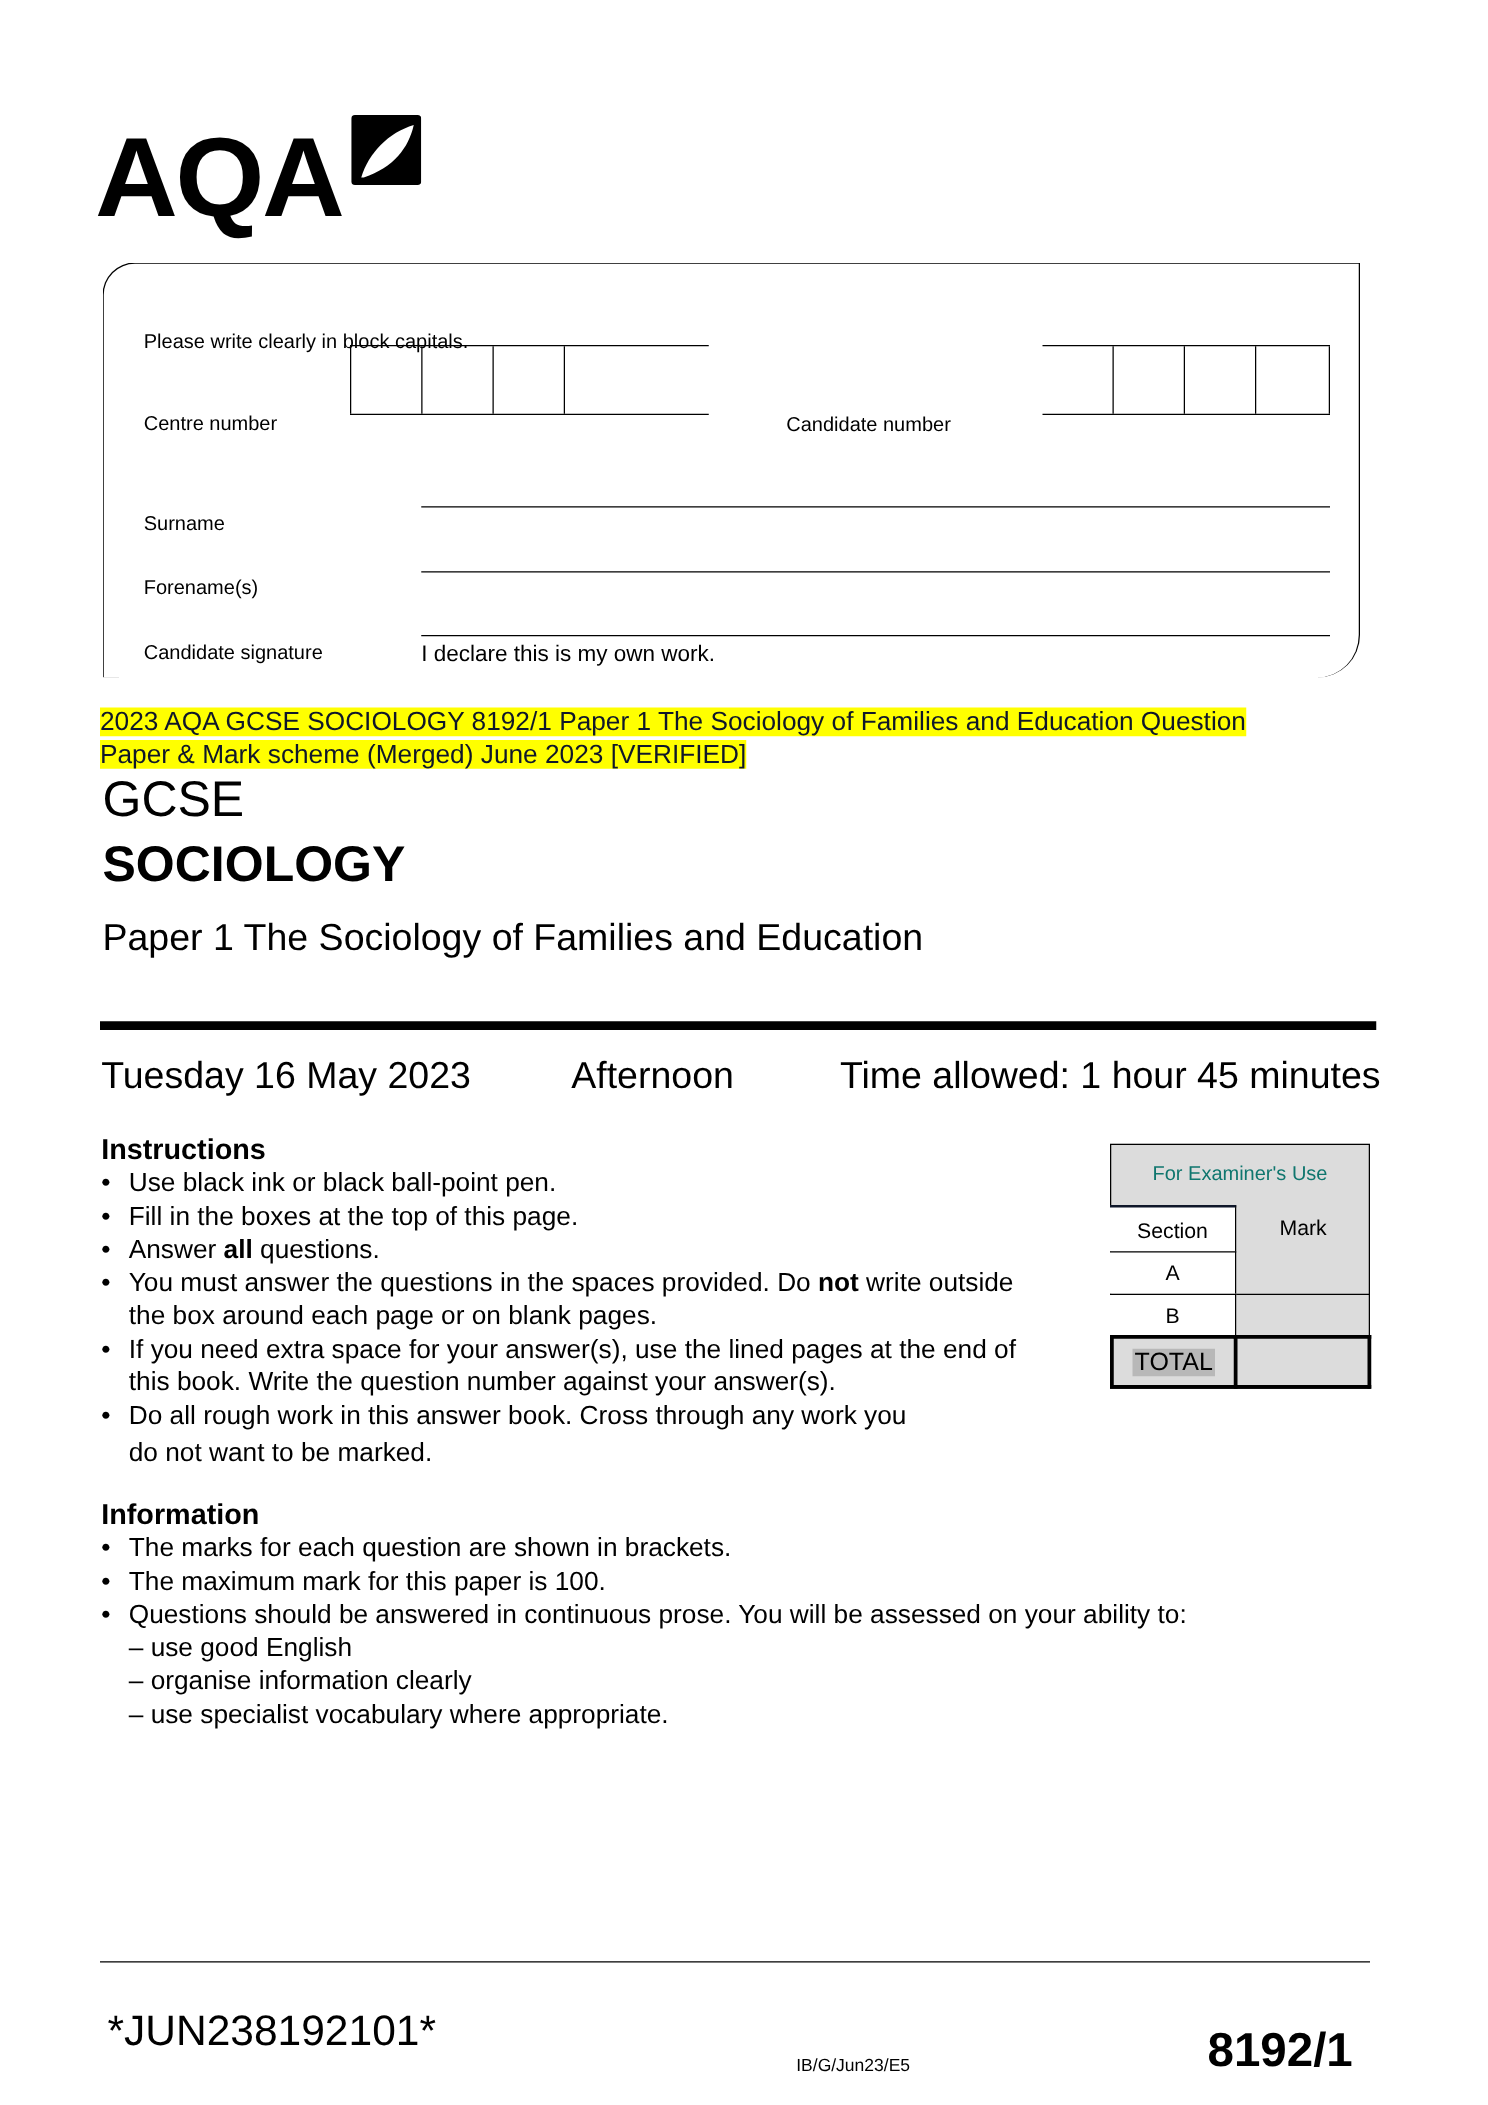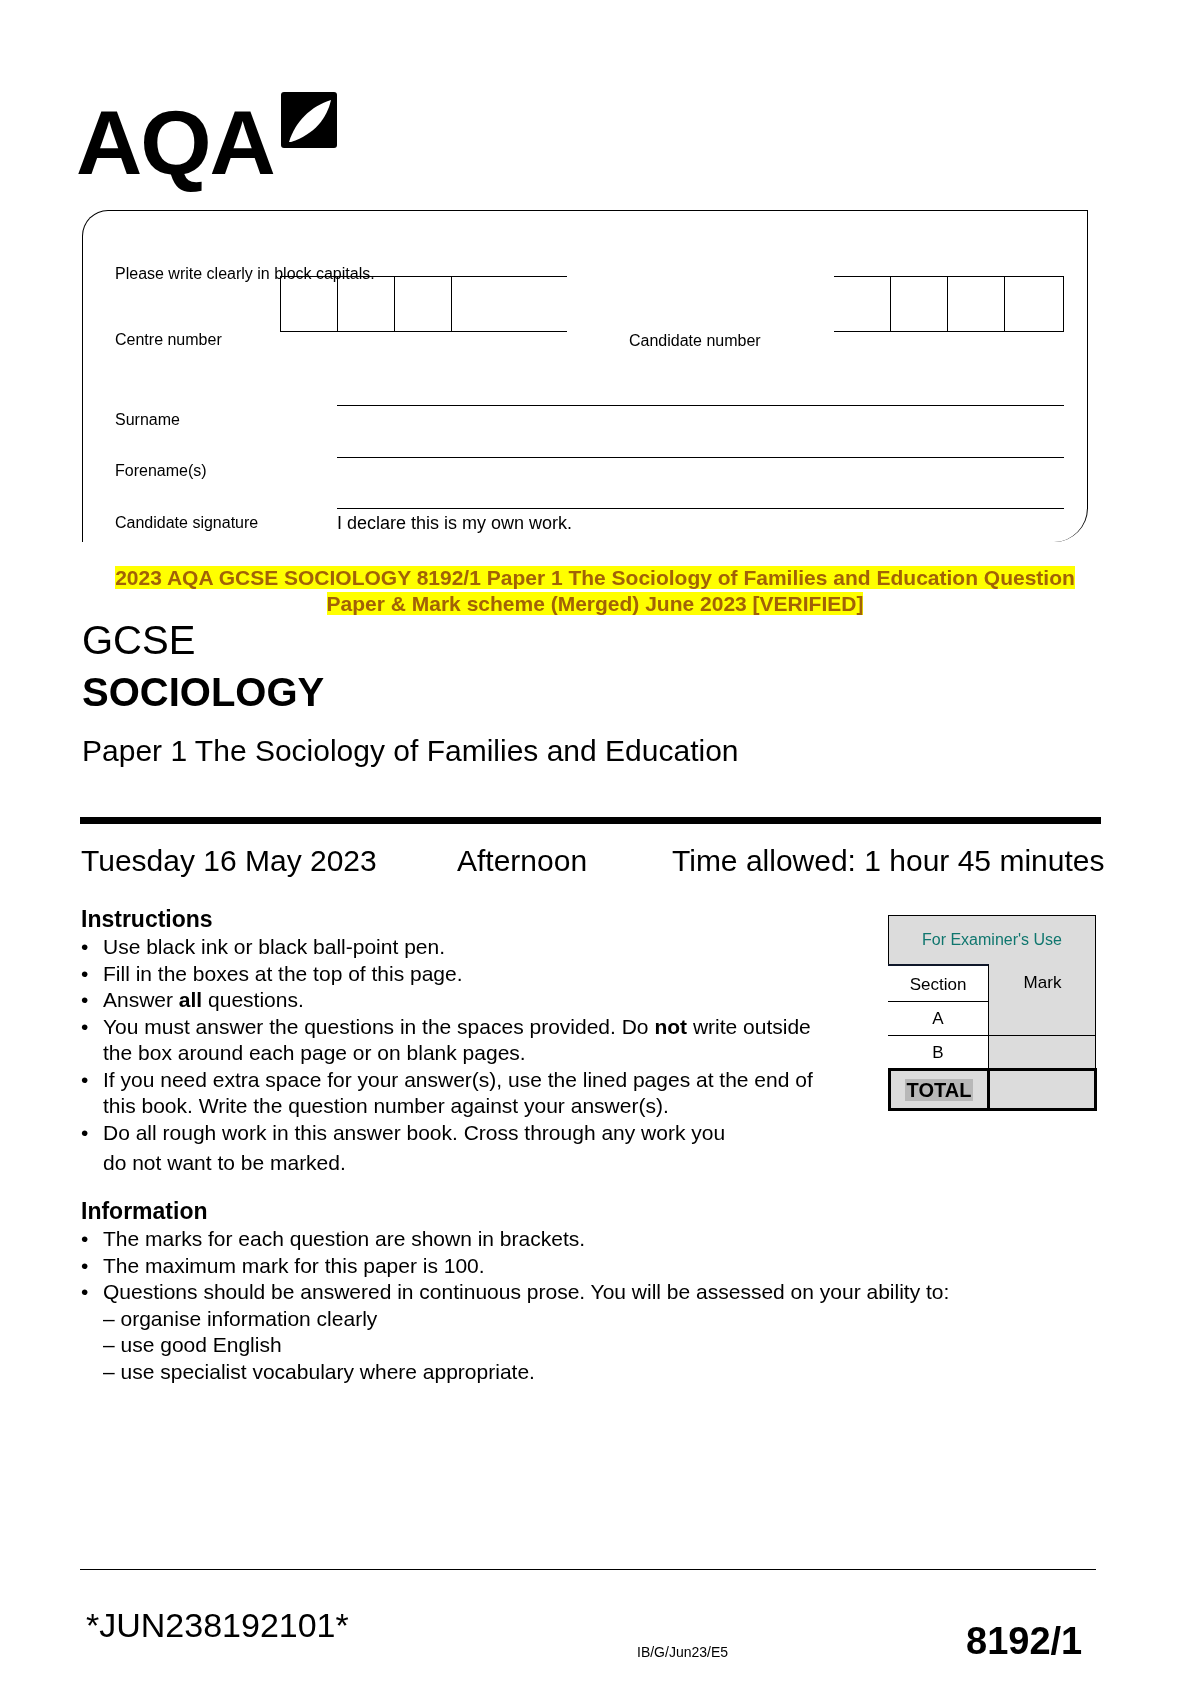--- a/index.html
+++ b/index.html
@@ -20,21 +20,21 @@
   .lbl { font-size:16px; line-height:1;margin-top:32px; }
   .declare { font-size:18px; }
 
   .cells { display:flex; border-top:1.5px solid #000; border-bottom:1.5px solid #000; height:56px; box-sizing:border-box; }
   .cell { height:100%; border-right:1.5px solid #000; box-sizing:border-box; }
   .cell.first-left { border-left:1.5px solid #000; }
 
   .sig-line { height:0; border-top:1.5px solid #000; }
 
   
-  .banner { left:80px; top:565px; width:1030px; text-align:center; font-size:21px; line-height:26px; color:#a16207;font-weight:bold; }
+  .banner { left:80px; top:565px; width:1030px; font-size:21px; line-height:26px; color:#0f172a; }
   .banner span { background:#ffff00; }
 
   
   .gcse { left:82px; top:620px; font-size:40px; line-height:1; }
   .subject { left:82px; top:672px; font-size:40px; font-weight:bold; line-height:1; }
   .paper { left:82px; top:736px; font-size:30px; line-height:1; }
   .rule { left:80px; top:817px; width:1021px; height:7px; background:#000; }
   .meta { top:846px; font-size:30px; line-height:1; }
 
   
@@ -150,35 +150,35 @@
     <span>The marks for each question are shown in brackets.</span>
   </div>
   <div class="item">
     <span class="bullet">•</span>
     <span>The maximum mark for this paper is 100.</span>
   </div>
   <div class="item">
     <span class="bullet">•</span>
     <span>Questions should be answered in continuous prose. You will be assessed on your ability to:</span>
   </div>
+  <div class="sub">– use good English</div>
   <div class="sub">– organise information clearly</div>
-  <div class="sub">– use good English</div>
   <div class="sub">– use specialist vocabulary where appropriate.</div>
 </div>
 
 <div class="abs exam">
   <div class="hdr">For Examiner's Use</div>
 
   <div class="c white" style="left:-1px; top:48px; width:101px; height:37px; line-height:37px; border-top:2px solid #0f172a; border-right:1px solid #000;">Section</div>
   <div class="c" style="left:100px; top:48px; width:107px; height:37px; line-height:37px;">Mark</div>
   <div class="c white" style="left:-1px; top:85px; width:101px; height:34px; line-height:34px; border-top:1px solid #000; border-right:1px solid #000;">A</div>
   <div class="c" style="left:100px; top:85px; width:107px; height:34px;"></div>
   <div class="c white" style="left:-1px; top:119px; width:101px; height:33px; line-height:33px; border-top:1px solid #000; border-right:1px solid #000;">B</div>
   <div class="c" style="left:100px; top:119px; width:107px; height:33px; border-top:1px solid #000;"></div>
-  <div class="c" style="left:-1px; top:152px; width:102px; height:43px; line-height:39px; border:3px solid #000; font-weight:bold; font-size:20px;">
+  <div class="c" style="left:-1px; top:152px; width:102px; height:43px; line-height:39px; border:3px solid #000; font-weight:normal; font-size:20px;">
     <span style="background:#b8b8b8; padding:0 2px;">TOTAL</span>
   </div>
   <div class="c" style="left:98px; top:152px; width:110px; height:43px; border:3px solid #000; border-left:none;"></div>
 </div>
 
 <div class="abs footer-rule"></div>
 <div class="abs barcode">*JUN238192101*</div>
 <div class="abs ref">IB/G/Jun23/E5</div>
 <div class="abs code">8192/1</div>
 

